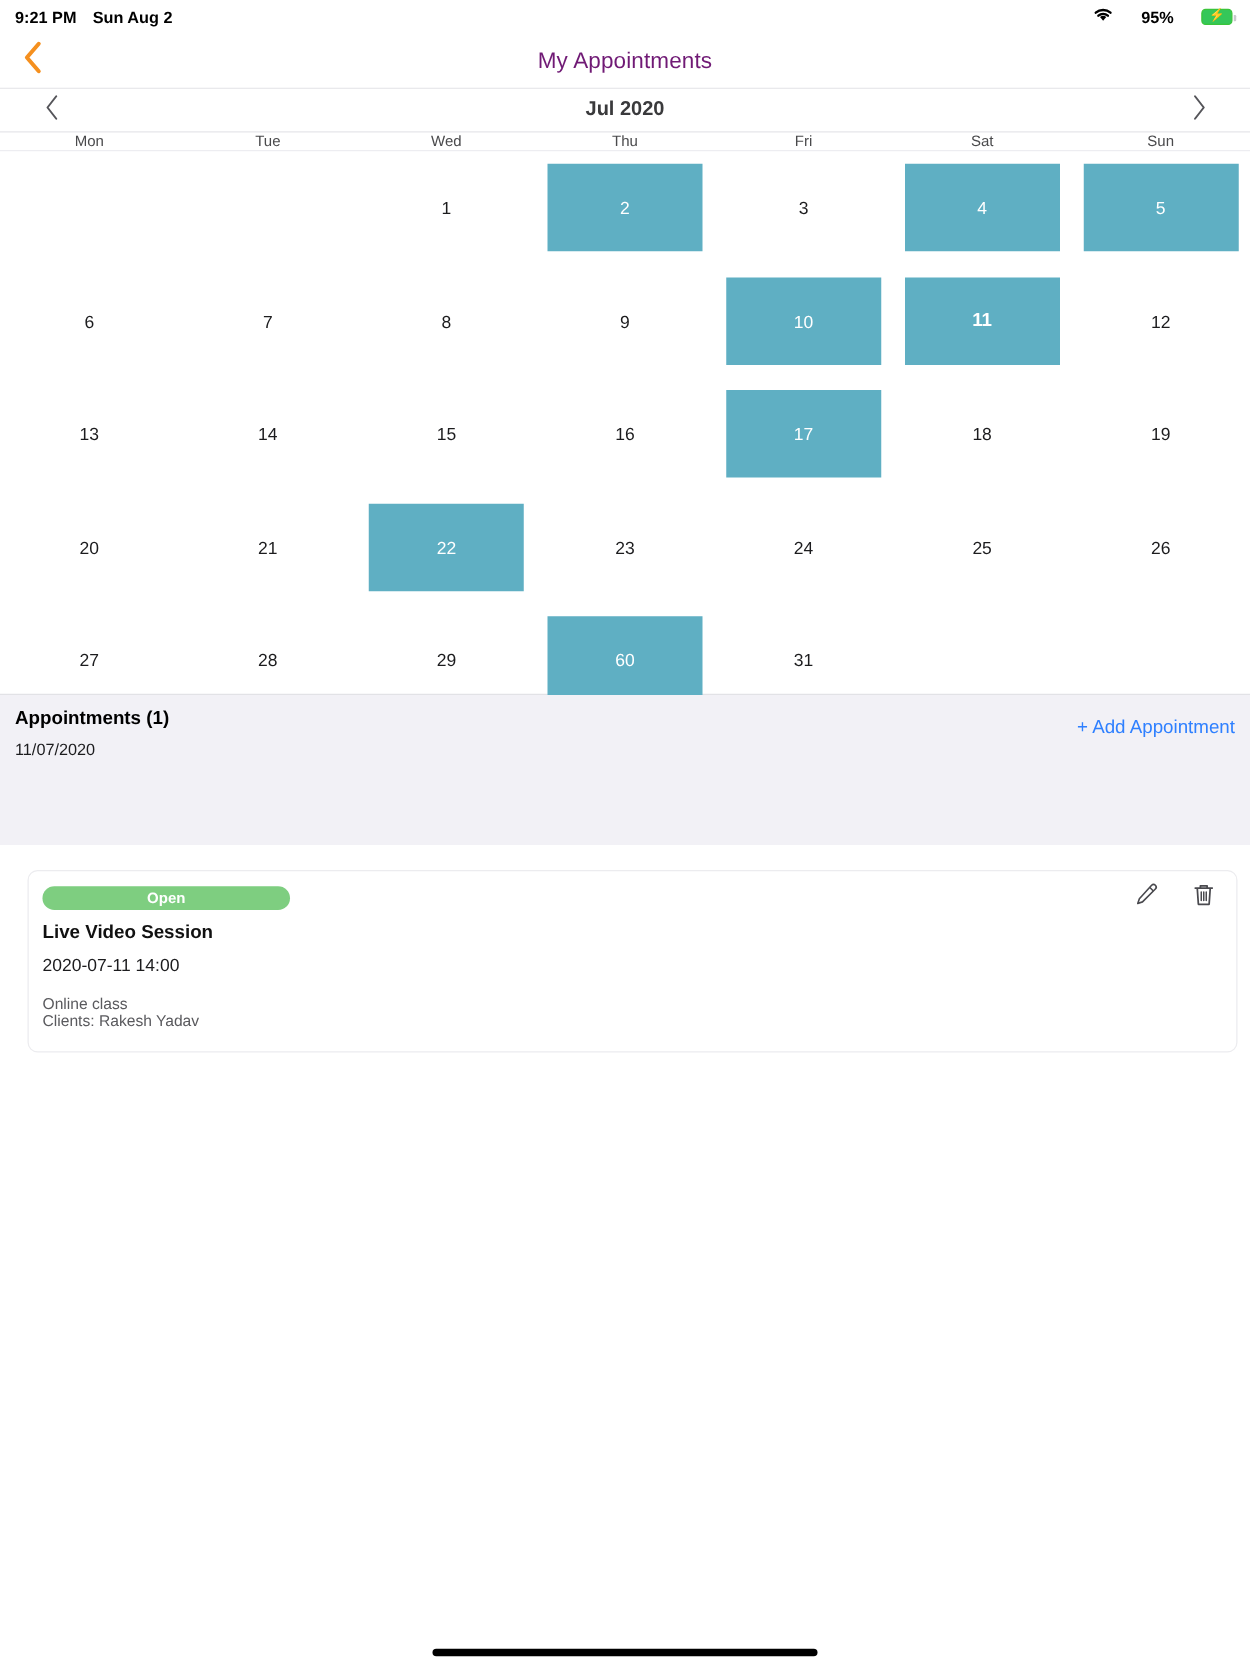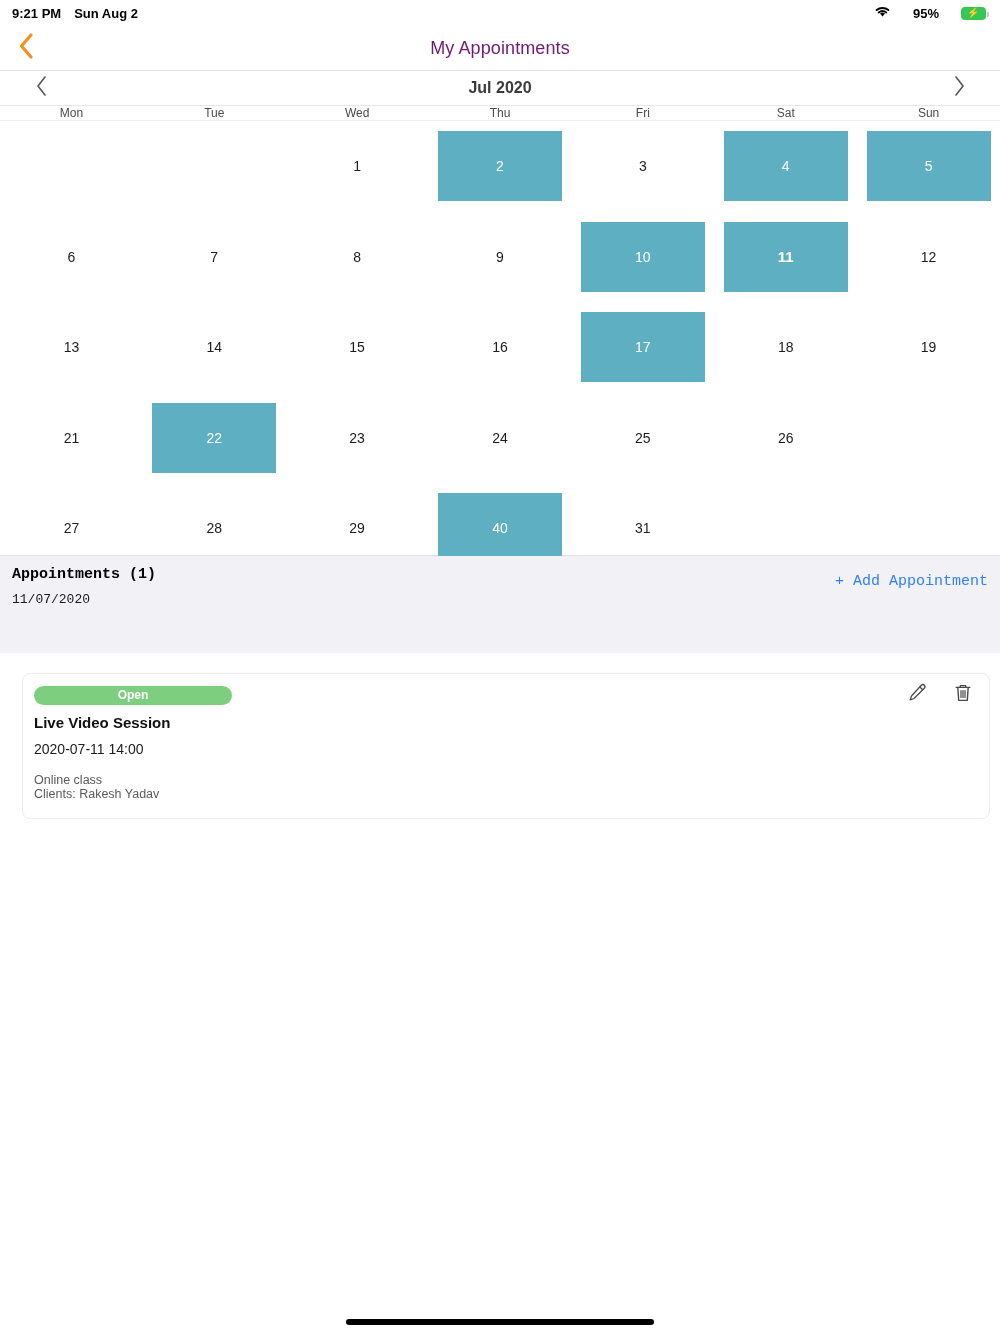--- a/index.html
+++ b/index.html
@@ -89,24 +89,23 @@
   }
   .daycell.hl .inner {
     background: #5fafc3; color: #ffffff;
   }
   .daycell.sel .inner { font-weight: 700; font-size: 15px; }
   .daycell.empty .inner { visibility: hidden; }
 
   
   .appt-band {
     background: #f2f1f6;
-    height: 97px;
+    height: 120px;
     padding: 10px 20px 0 12px;
     position: relative;
-    font-family: Liberation Mono, monospace;
   }
   .appt-title { font-size: 15px; font-weight: 700; color: #000; }
   .appt-date { font-size: 13px; color: #1c1c1e; margin-top: 9px; }
   .add-appt {
     position: absolute; right: 12px; top: 17px;
     font-size: 15px; color: #2f80ff; cursor: pointer;
   }
 
   
   .card-wrap { padding: 20px 10px 0 10px; background: #fff; margin-left: 12px; }
@@ -265,20 +264,23 @@
         </div>
         <div class="daycell">
           <div class="inner">18</div>
         </div>
         <div class="daycell">
           <div class="inner">19</div>
         </div>
       </div>
       <div class="week">
         <div class="daycell">
+          <div class="inner">20</div>
+        </div>
+        <div class="daycell">
           <div class="inner">21</div>
         </div>
         <div class="daycell hl">
           <div class="inner">22</div>
         </div>
         <div class="daycell">
           <div class="inner">23</div>
         </div>
         <div class="daycell">
           <div class="inner">24</div>
@@ -294,21 +296,21 @@
         <div class="daycell">
           <div class="inner">27</div>
         </div>
         <div class="daycell">
           <div class="inner">28</div>
         </div>
         <div class="daycell">
           <div class="inner">29</div>
         </div>
         <div class="daycell hl">
-          <div class="inner">40</div>
+          <div class="inner">60</div>
         </div>
         <div class="daycell">
           <div class="inner">31</div>
         </div>
         <div class="daycell empty">
           <div class="inner"></div>
         </div>
         <div class="daycell empty">
           <div class="inner"></div>
         </div>

